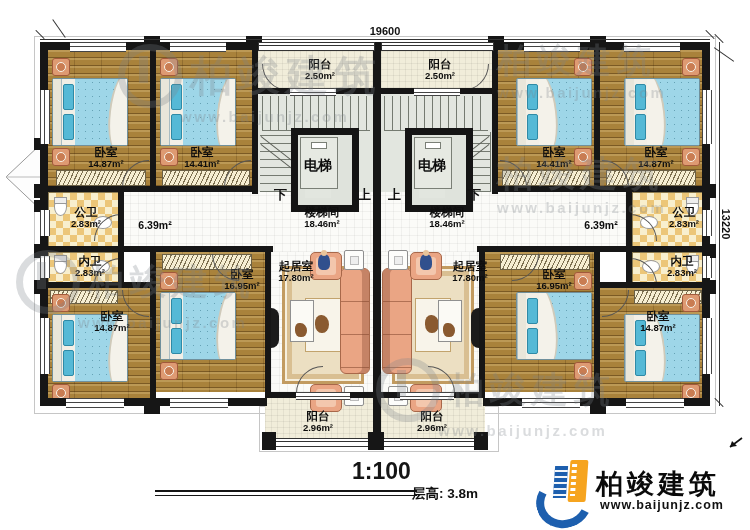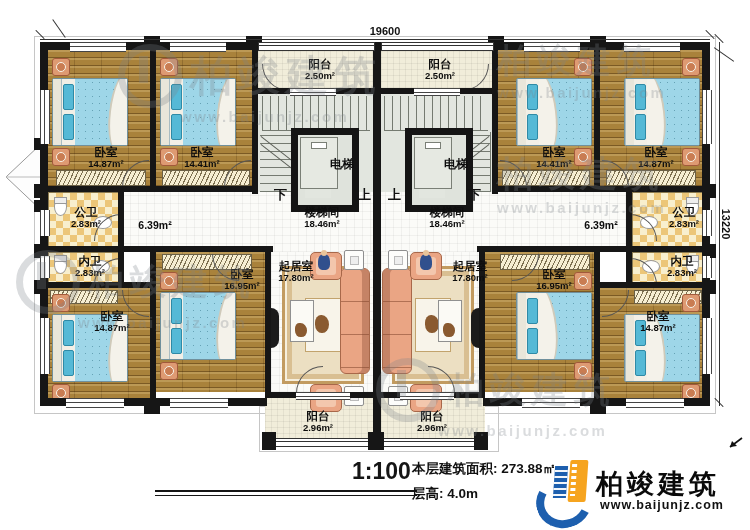--- a/index.html
+++ b/index.html
@@ -68,21 +68,21 @@
   .person{position:absolute;z-index:7;width:12px;height:16px;background:#31508d;border-radius:45% 45% 35% 35%;}
   .person::after{content:"";position:absolute;left:3px;top:-4px;width:6px;height:6px;background:#e8c49a;border-radius:50%;}
   .tv{position:absolute;z-index:6;width:8px;height:40px;background:#1b1b1b;}
   .tv.tvl{border-radius:0 8px 8px 0;} .tv.tvr{border-radius:8px 0 0 8px;}
   .wc{position:absolute;z-index:5;width:11px;height:16px;background:#fff;border:1px solid #999;border-radius:45% 45% 50% 50%;}
   .wc::before{content:"";position:absolute;left:-1px;top:-2px;right:-1px;height:5px;background:#eee;border:1px solid #999;}
   .sink{position:absolute;z-index:5;width:16px;height:11px;background:#fff;border:1px solid #999;border-radius:50%;}
   
   .lbl{position:absolute;z-index:20;text-align:center;color:#0d0d0d;font-weight:700;font-size:11.5px;line-height:1.1;}
   .lbl .ar{font-size:9.5px;}
-  .lbl.tiny{font-size:12px;padding-left:24px;}
+  .lbl.tiny{font-size:14px;}
   .dirlbl{position:absolute;z-index:20;font-size:13px;font-weight:700;color:#111;}
   
   .dimh{position:absolute;z-index:15;border-top:1px solid #333;}
   .dimv{position:absolute;z-index:15;border-left:1px solid #333;}
   .tick{position:absolute;z-index:15;width:12px;border-top:1.6px solid #222;transform:rotate(45deg);}
   .dimtext{position:absolute;z-index:15;font-size:11px;font-weight:700;color:#111;text-align:center;}
   .leader{position:absolute;z-index:15;border-top:1px solid #333;}
   
   .wm{position:absolute;z-index:40;pointer-events:none;opacity:.28;color:#7d838a;}
   .wm .row{display:flex;align-items:center;gap:8px;}
@@ -500,27 +500,23 @@
   <div class="wm" style="left:376px;top:358px">
     <div class="row">
         <div class="wmlogo"></div>
         <div class="wmname md">柏竣建筑</div>
       </div>
     <div class="wmurl" style="margin-left:62px">www.baijunjz.com</div>
   </div>
 
   <div class="scale" style="left:352px;top:458px">1:100</div>
   <div class="underline" style="left:155px;top:490px;width:262px"></div>
-  <div class="meta" style="left:412px;top:460px">
-    <span>本层建筑面积:</span>
-    <span>273.88㎡</span>
-  </div>
   <div class="meta" style="left:412px;top:485px">
     <span>层高:</span>
-    <span>4.0m</span>
+    <span>3.8m</span>
   </div>
   <div class="brandlogo" style="left:538px;top:458px">
     <div class="bl-arc"></div>
     <div class="bl-blue"></div>
     <div class="bl-orange"></div>
   </div>
   <div class="brandname" style="left:596px;top:466px">柏竣建筑</div>
   <div class="brandurl" style="left:600px;top:498px">www.baijunjz.com</div>
 
   <svg class="cursor" style="left:722px;top:436px" width="22" height="18">

